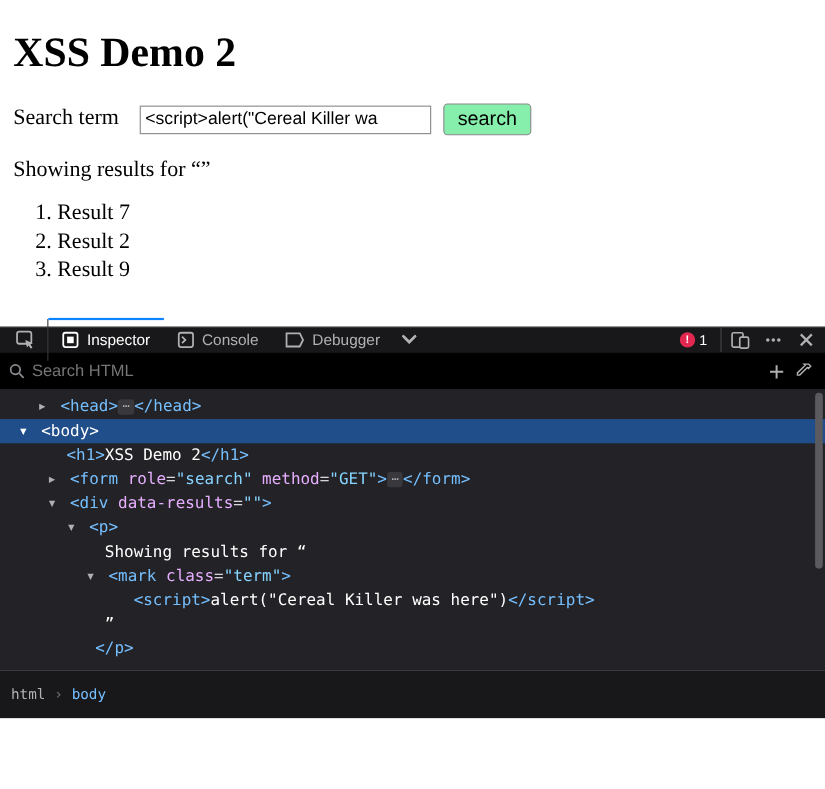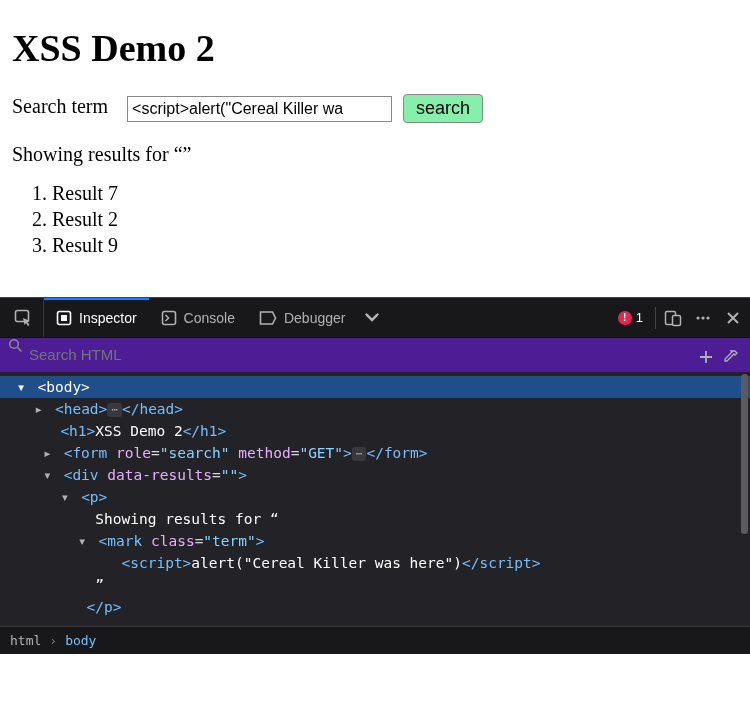--- a/index.html
+++ b/index.html
@@ -44,21 +44,21 @@
     font-size: 14px;
     color: #d7d7db;
     background: #232327;
     border-top: 1px solid #444;
     width: 750px;
   }
   .dt-tabs {
     display: flex;
     align-items: center;
     background: #18181a;
-    height: 40px;
+    height: 23px;
     border-bottom: 1px solid #111;
     padding: 0 2px;
   }
   .dt-pick {
     width: 42px; height: 38px;
     display: flex; align-items: center; justify-content: center;
     border-right: 1px solid #38383d;
   }
   .dt-tab {
     display: flex; align-items: center;
@@ -82,22 +82,22 @@
     background: #e22850; color: #fff;
     display: flex; align-items: center; justify-content: center;
     font-size: 10px; font-weight: bold;
   }
   .dt-iconbtn {
     width: 30px; height: 38px;
     display: flex; align-items: center; justify-content: center;
     color: #b1b1b3; cursor: pointer;
   }
   .dt-search {
-    display: flex; 
-    background: #4c1d95; height: 34px;
+    display: flex; align-items: center;
+    background: #000000; height: 34px;
     border-bottom: 1px solid #38383d;
     padding: 0 8px;
   }
   .dt-search-input {
     flex: 1; background: transparent; border: none;
     color: #b1b1b3; font-size: 15px; outline: none;
     padding-left: 6px;
   }
   .dt-body {
     font-family: Menlo, Monaco, Consolas, monospace;
@@ -122,21 +122,21 @@
     font-size: 11px; line-height: 14px;
     vertical-align: middle;
   }
   .nodetext { color: #fff; }
   .sel .tag, .sel .attr-name, .sel .attr-val, .sel .nodetext, .sel .twisty { color: #fff; }
   .dt-scrollbar {
     position: absolute; right: 2px; top: 2px; width: 7px; height: 160px;
     background: #5a5a5f; border-radius: 4px;
   }
   .breadcrumbs {
-    background: #18181a; height: 28px;
+    background: #18181a; height: 44px;
     display: flex; align-items: center;
     padding: 0 10px;
     font-family: Menlo, Monaco, Consolas, monospace;
     font-size: 13px;
     border-top: 1px solid #38383d;
     gap: 8px;
   }
   .crumb { color: #b1b1b3; }
   .crumb.sel { color: #75bfff; }
   .crumb-sep { color: #777; }
@@ -242,22 +242,22 @@
     </div>
     <div class="dt-iconbtn" style="width:24px">
       <svg width="15" height="15" viewBox="0 0 15 15">
           <path d="M12 1 l2 2 -2 2 -1-1 -7 7 -2 0 0-2 7-7 -1-1 z" fill="none" stroke="#b1b1b3" stroke-width="1.3"></path>
         </svg>
     </div>
   </div>
 
   <div class="dt-body">
     <div class="dt-scrollbar"></div>
+    <div class="dt-line">   <span class="twisty">▸</span> <span class="tag">&lt;head&gt;</span><span class="elide">⋯</span><span class="tag">&lt;/head&gt;</span></div>
     <div class="dt-line selected sel"> <span class="twisty">▾</span> <span class="tag">&lt;body&gt;</span></div>
-    <div class="dt-line">   <span class="twisty">▸</span> <span class="tag">&lt;head&gt;</span><span class="elide">⋯</span><span class="tag">&lt;/head&gt;</span></div>
     <div class="dt-line">      <span class="tag">&lt;h1&gt;</span><span class="nodetext">XSS Demo 2</span><span class="tag">&lt;/h1&gt;</span></div>
     <div class="dt-line">    <span class="twisty">▸</span> <span class="tag">&lt;form </span><span class="attr-name">role</span>=<span class="attr-val">"search"</span> <span class="attr-name">method</span>=<span class="attr-val">"GET"</span><span class="tag">&gt;</span><span class="elide">⋯</span><span class="tag">&lt;/form&gt;</span></div>
     <div class="dt-line">    <span class="twisty">▾</span> <span class="tag">&lt;div </span><span class="attr-name">data-results</span>=<span class="attr-val">""</span><span class="tag">&gt;</span></div>
     <div class="dt-line">      <span class="twisty">▾</span> <span class="tag">&lt;p&gt;</span></div>
     <div class="dt-line">          <span class="nodetext">Showing results for “</span></div>
     <div class="dt-line">        <span class="twisty">▾</span> <span class="tag">&lt;mark </span><span class="attr-name">class</span>=<span class="attr-val">"term"</span><span class="tag">&gt;</span></div>
     <div class="dt-line">             <span class="tag">&lt;script&gt;</span><span class="nodetext">alert("Cereal Killer was here")</span><span class="tag">&lt;/script&gt;</span></div>
     <div class="dt-line">          <span class="nodetext">”</span></div>
     <div class="dt-line">         <span class="tag">&lt;/p&gt;</span></div>
   </div>

